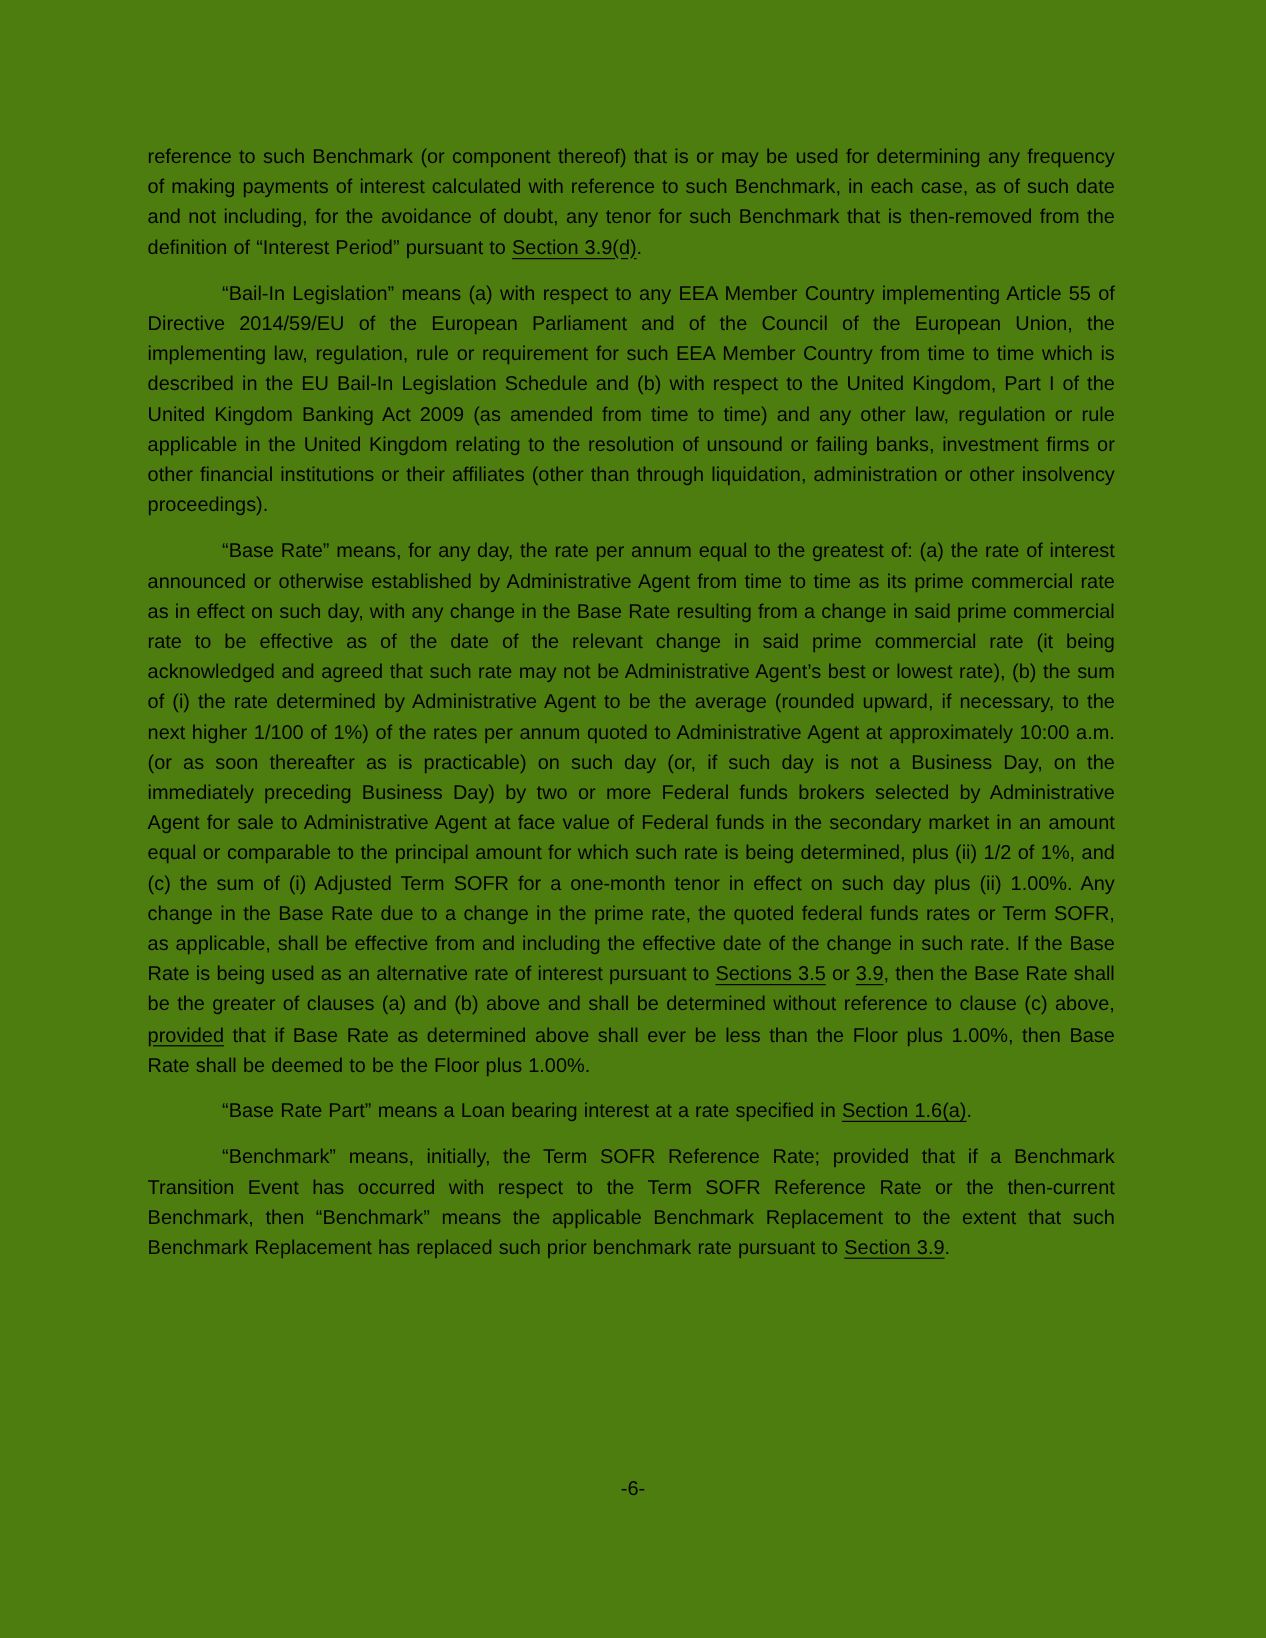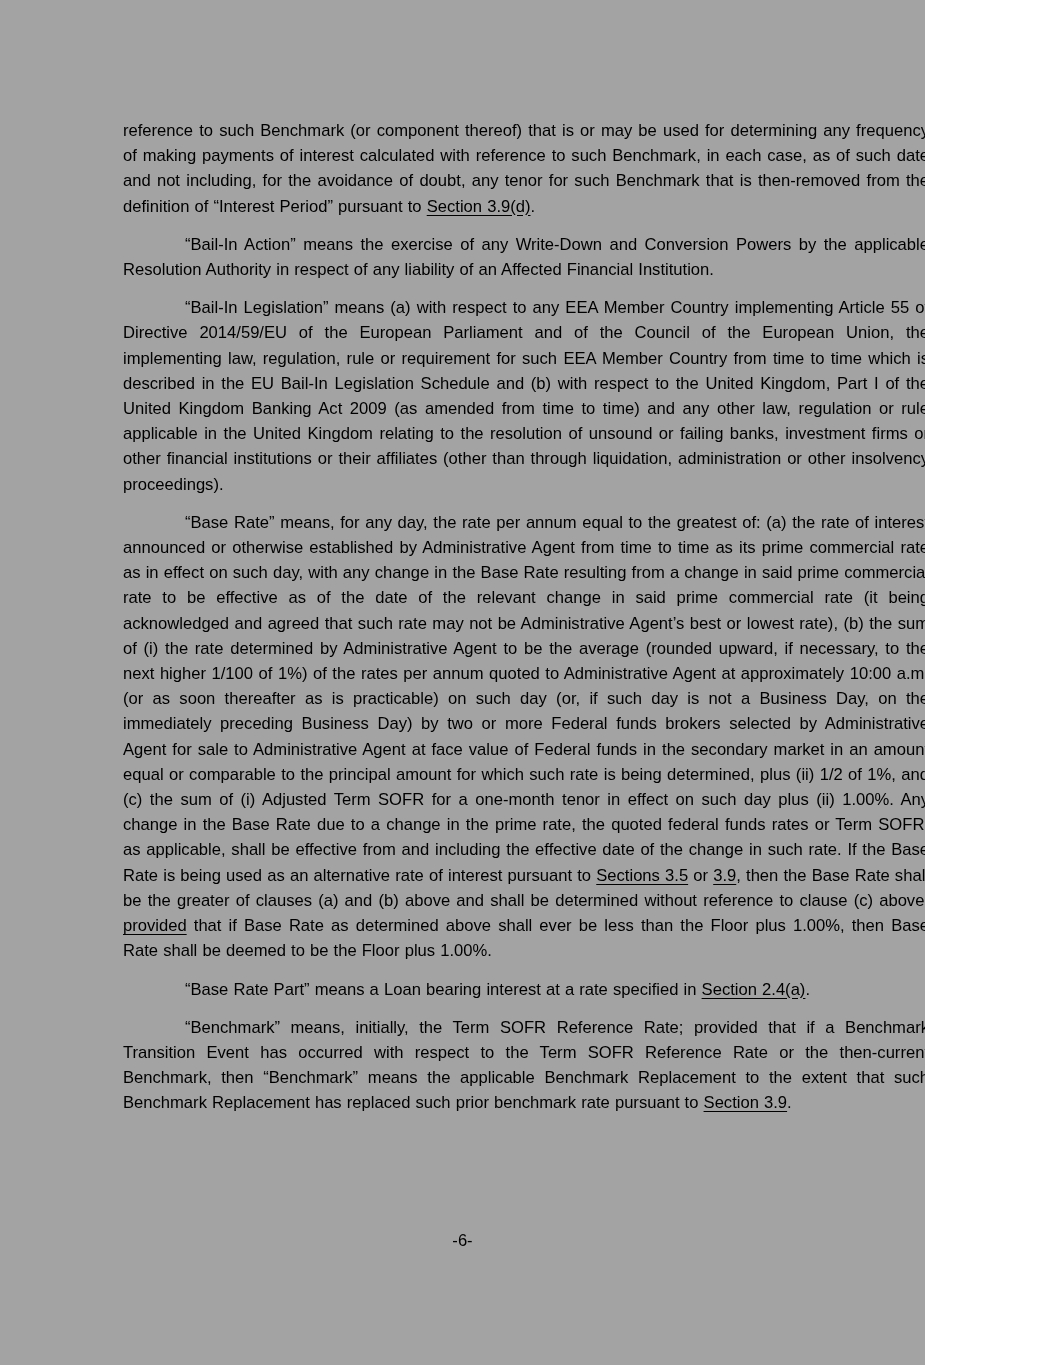--- a/index.html
+++ b/index.html
@@ -2,23 +2,23 @@
 <html><head>
 <meta charset="utf-8">
 <style>
   html, body {
     margin: 0;
     padding: 0;
     background: #ffffff;
   }
   .page {
     position: relative;
-    width: 925px;
+    width: 1055px;
     height: 1365px;
-    background: #a3a3a3;
+    background: #4d7c0f;
     font-family: "Liberation Sans", sans-serif;
     color: #000000;
     overflow: hidden;
   }
   .content {
     position: absolute;
     left: 123px;
     top: 118px;
     width: 806px;
     font-size: 16.6px;
@@ -48,27 +48,26 @@
 </style>
 </head>
 <body>
 
 <div class="page">
 
   <div class="content">
 
     <p class="para no-indent"><span>reference to such Benchmark (or component thereof) that is or may be used for determining any frequency of making payments of interest calculated with reference to such Benchmark, in each case, as of such date and not including, for the avoidance of doubt, any tenor for such Benchmark that is then-removed from the definition of “Interest Period” pursuant to </span><span class="u">Section 3.9(d)</span><span>.</span></p>
 
-    <p class="para"><span>“Bail-In Action” means the exercise of any Write-Down and Conversion Powers by the applicable Resolution Authority in respect of any liability of an Affected Financial Institution.</span></p>
 
     <p class="para"><span>“Bail-In Legislation” means (a) with respect to any EEA Member Country implementing Article 55 of Directive 2014/59/EU of the European Parliament and of the Council of the European Union, the implementing law, regulation, rule or requirement for such EEA Member Country from time to time which is described in the EU Bail-In Legislation Schedule and (b) with respect to the United Kingdom, Part I of the United Kingdom Banking Act 2009 (as amended from time to time) and any other law, regulation or rule applicable in the United Kingdom relating to the resolution of unsound or failing banks, investment firms or other financial institutions or their affiliates (other than through liquidation, administration or other insolvency proceedings).</span></p>
 
     <p class="para"><span>“Base Rate” means, for any day, the rate per annum equal to the greatest of: (a) the rate of interest announced or otherwise established by Administrative Agent from time to time as its prime commercial rate as in effect on such day, with any change in the Base Rate resulting from a change in said prime commercial rate to be effective as of the date of the relevant change in said prime commercial rate (it being acknowledged and agreed that such rate may not be Administrative Agent’s best or lowest rate), (b) the sum of (i) the rate determined by Administrative Agent to be the average (rounded upward, if necessary, to the next higher 1/100 of 1%) of the rates per annum quoted to Administrative Agent at approximately 10:00 a.m. (or as soon thereafter as is practicable) on such day (or, if such day is not a Business Day, on the immediately preceding Business Day) by two or more Federal funds brokers selected by Administrative Agent for sale to Administrative Agent at face value of Federal funds in the secondary market in an amount equal or comparable to the principal amount for which such rate is being determined, plus (ii) 1/2 of 1%, and (c) the sum of (i) Adjusted Term SOFR for a one-month tenor in effect on such day plus (ii) 1.00%.  Any change in the Base Rate due to a change in the prime rate, the quoted federal funds rates or Term SOFR, as applicable, shall be effective from and including the effective date of the change in such rate. If the Base Rate is being used as an alternative rate of interest pursuant to </span><span class="u">Sections 3.5</span><span> or </span><span class="u">3.9</span><span>, then the Base Rate shall be the greater of clauses (a) and (b) above and shall be determined without reference to clause (c) above, </span><span class="u">provided</span><span> that if Base Rate as determined above shall ever be less than the Floor plus 1.00%, then Base Rate shall be deemed to be the Floor plus 1.00%.</span></p>
 
-    <p class="para"><span>“Base Rate Part” means a Loan bearing interest at a rate specified in </span><span class="u">Section 2.4(a)</span><span>.</span></p>
+    <p class="para"><span>“Base Rate Part” means a Loan bearing interest at a rate specified in </span><span class="u">Section 1.6(a)</span><span>.</span></p>
 
     <p class="para"><span>“Benchmark” means, initially, the Term SOFR Reference Rate; provided that if a Benchmark Transition Event has occurred with respect to the Term SOFR Reference Rate or the then-current Benchmark, then “Benchmark” means the applicable Benchmark Replacement to the extent that such Benchmark Replacement has replaced such prior benchmark rate pursuant to </span><span class="u">Section 3.9</span><span>.</span></p>
 
   </div>
 
   <div class="footer">-6-</div>
 
 </div>
 
 </body></html>

